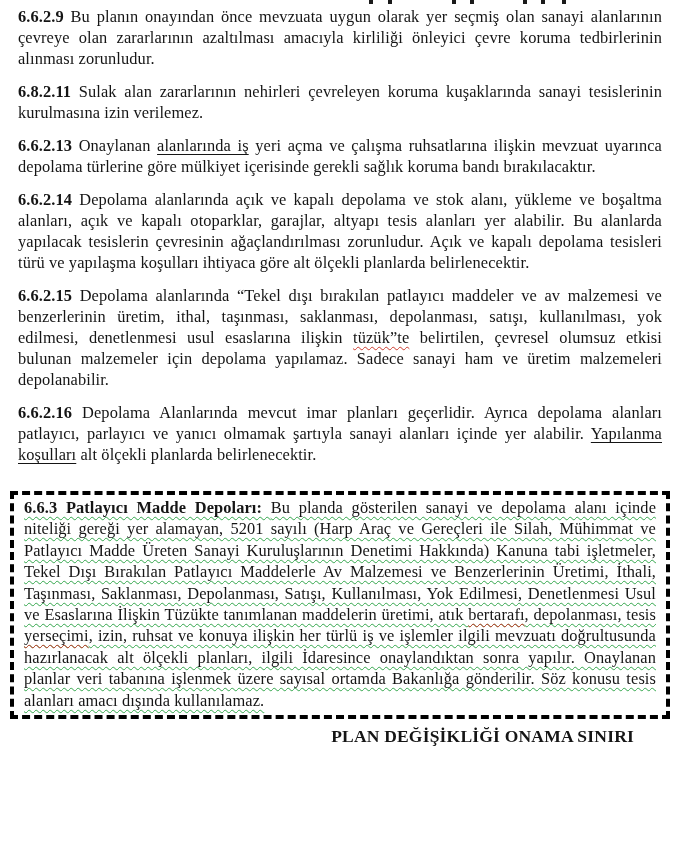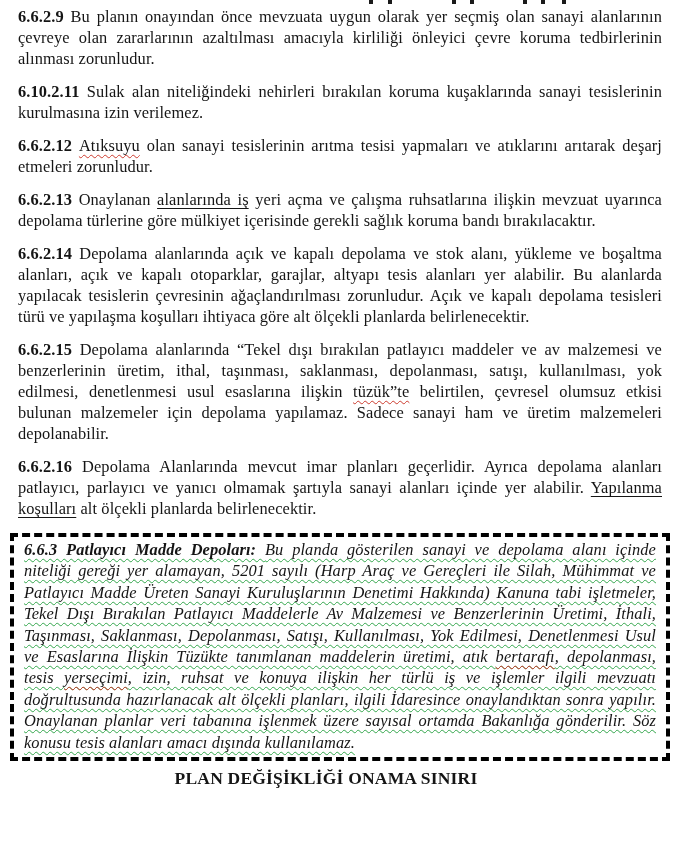--- a/index.html
+++ b/index.html
@@ -54,40 +54,39 @@
     text-decoration-line:underline;
     text-decoration-style:wavy;
     text-decoration-color:var(--grammar-green);
     text-decoration-thickness:1px;
     text-underline-offset:3px;
     text-decoration-skip-ink:none;
     text-decoration:underline;
   }
   .dashed-box{
     box-sizing:border-box;
-    margin:14px -8px 0 -8px;
+    margin:26px -8px 0 -8px;
     border:4px dashed var(--box-border);
     padding:2px 10px 4px 10px;
-    font-style:italic;
   }
   .dashed-box .clause{
     margin:0;
     line-height:21.4px;
     
     text-decoration-line:underline;
     text-decoration-style:wavy;
     text-decoration-color:var(--grammar-green);
     text-decoration-thickness:1px;
     text-underline-offset:3px;
     text-decoration-skip-ink:none;
   }
   .footer{
     margin-top:7px;
     padding-right:28px;
-    text-align:center;
+    text-align:right;
     font-weight:bold;
     font-size:17.5px;
     letter-spacing:.2px;
     white-space:nowrap;
   }
 </style>
 </head>
 <body>
 
 <div class="page">
@@ -97,22 +96,21 @@
       <span></span>
       <span></span>
       <span></span>
       <span></span>
       <span></span>
       <span></span>
   </div>
 
   <main class="clauses">
       <p class="clause"><span class="b">6.6.2.9 </span><span>Bu planın onayından önce mevzuata uygun olarak yer seçmiş olan sanayi alanlarının çevreye olan zararlarının azaltılması amacıyla kirliliği önleyici çevre koruma tedbirlerinin alınması zorunludur.</span></p>
-      <p class="clause"><span class="b">6.10.2.11 </span><span>Sulak alan niteliğindeki nehirleri bırakılan koruma kuşaklarında sanayi tesislerinin kurulmasına izin verilemez.</span></p>
-      <p class="clause"><span class="b">6.6.2.12 </span><span class="u-red">Atıksuyu</span><span> olan sanayi tesislerinin arıtma tesisi yapmaları ve atıklarını arıtarak deşarj etmeleri zorunludur.</span></p>
+      <p class="clause"><span class="b">6.8.2.11 </span><span>Sulak alan zararlarının nehirleri çevreleyen koruma kuşaklarında sanayi tesislerinin kurulmasına izin verilemez.</span></p>
       <p class="clause"><span class="b">6.6.2.13 </span><span>Onaylanan </span><span class="u-green">alanlarında iş</span><span> yeri açma ve çalışma ruhsatlarına ilişkin mevzuat uyarınca depolama türlerine göre mülkiyet içerisinde gerekli sağlık koruma bandı bırakılacaktır.</span></p>
       <p class="clause"><span class="b">6.6.2.14 </span><span>Depolama alanlarında açık ve kapalı depolama ve stok alanı, yükleme ve boşaltma alanları, açık ve kapalı otoparklar, garajlar, altyapı tesis alanları yer alabilir. Bu alanlarda yapılacak tesislerin çevresinin ağaçlandırılması zorunludur. Açık ve kapalı depolama tesisleri türü ve yapılaşma koşulları ihtiyaca göre alt ölçekli planlarda belirlenecektir.</span></p>
       <p class="clause"><span class="b">6.6.2.15 </span><span>Depolama alanlarında “Tekel dışı bırakılan patlayıcı maddeler ve av malzemesi ve benzerlerinin üretim, ithal, taşınması, saklanması, depolanması, satışı, kullanılması, yok edilmesi, denetlenmesi usul esaslarına ilişkin </span><span class="u-red">tüzük”te</span><span> belirtilen, çevresel olumsuz etkisi bulunan malzemeler için depolama yapılamaz. Sadece sanayi ham ve üretim malzemeleri depolanabilir.</span></p>
       <p class="clause"><span class="b">6.6.2.16 </span><span>Depolama Alanlarında mevcut imar planları geçerlidir. Ayrıca depolama alanları patlayıcı, parlayıcı ve yanıcı olmamak şartıyla sanayi alanları içinde yer alabilir. </span><span class="u-green">Yapılanma koşulları</span><span> alt ölçekli planlarda belirlenecektir.</span></p>
     </main>
 
   <section class="dashed-box">
     <p class="clause" id="box-paragraph"><span class="b">6.6.3 Patlayıcı Madde Depoları: </span><span>Bu planda gösterilen sanayi ve depolama alanı içinde niteliği gereği yer alamayan, 5201 sayılı (Harp Araç ve Gereçleri ile Silah, Mühimmat ve Patlayıcı Madde Üreten Sanayi Kuruluşlarının Denetimi Hakkında) Kanuna tabi işletmeler, Tekel Dışı Bırakılan Patlayıcı Maddelerle Av Malzemesi ve Benzerlerinin Üretimi, İthali, Taşınması, Saklanması, Depolanması, Satışı, Kullanılması, Yok Edilmesi, Denetlenmesi Usul ve Esaslarına İlişkin Tüzükte tanımlanan maddelerin üretimi, atık </span><span class="u-red">bertarafı</span><span>, depolanması, tesis </span><span class="u-red">yerseçimi</span><span>, izin, ruhsat ve konuya ilişkin her türlü iş ve işlemler ilgili mevzuatı doğrultusunda hazırlanacak alt ölçekli planları, ilgili İdaresince onaylandıktan sonra yapılır. Onaylanan planlar veri tabanına işlenmek üzere sayısal ortamda Bakanlığa gönderilir. Söz konusu tesis alanları amacı dışında kullanılamaz.</span></p>
   </section>
 

